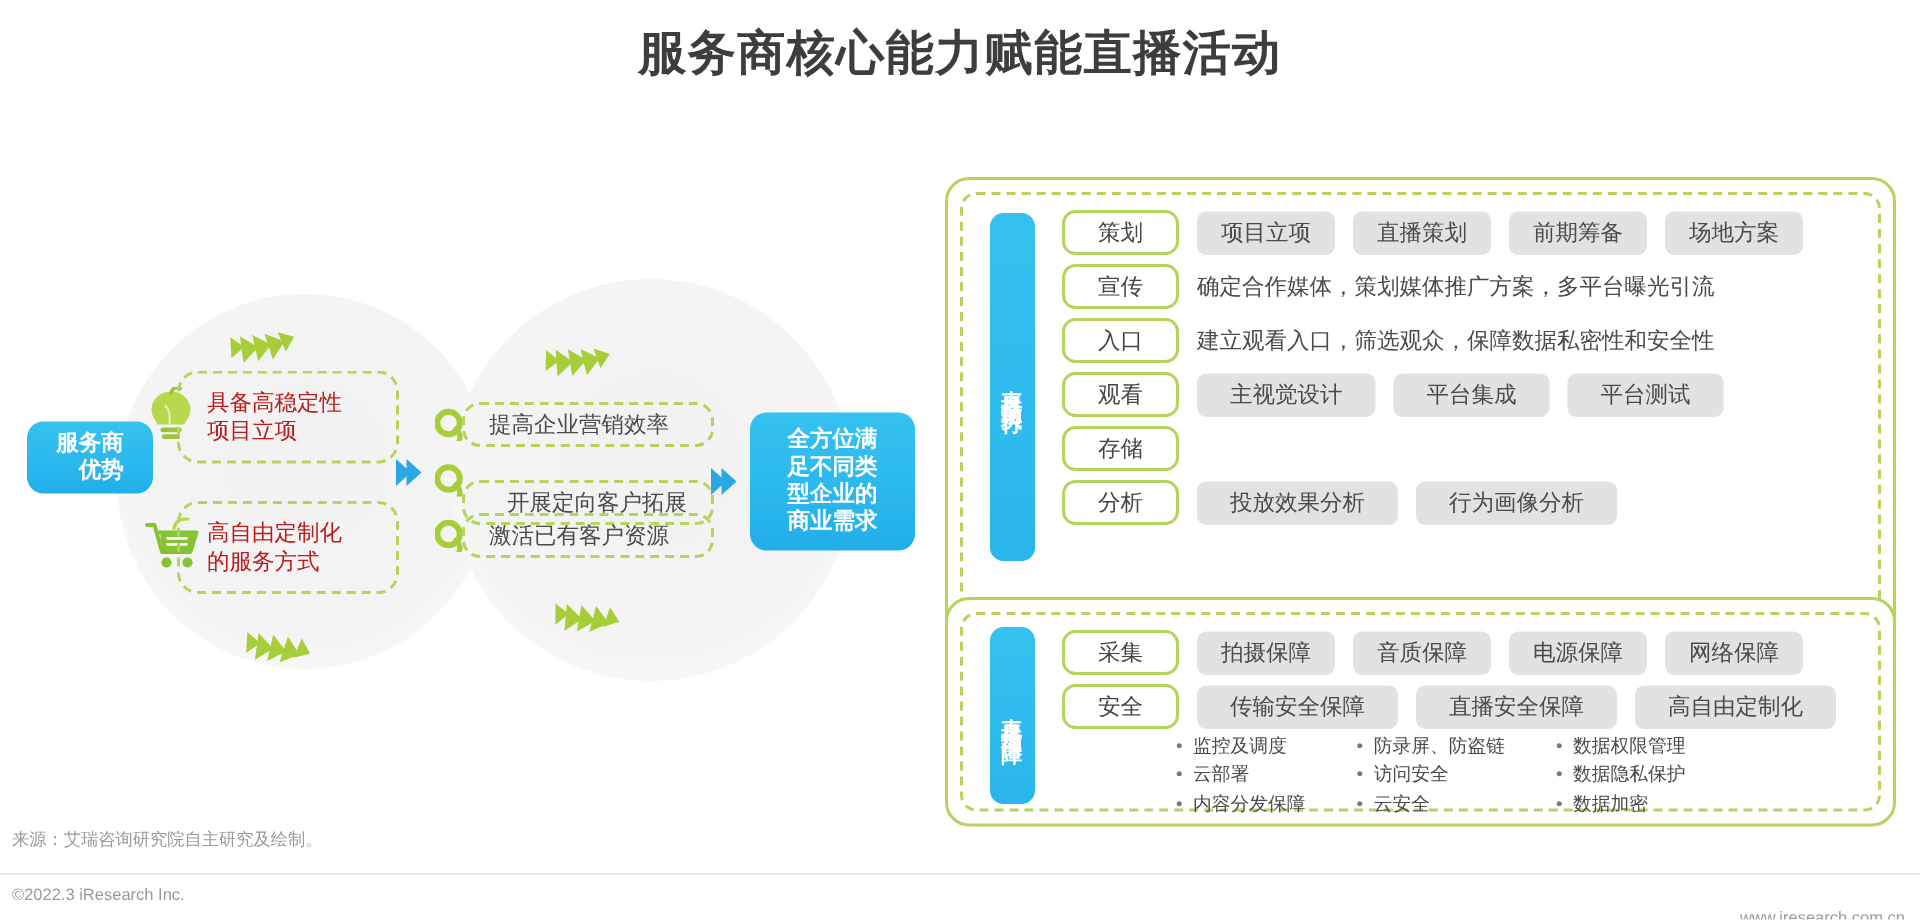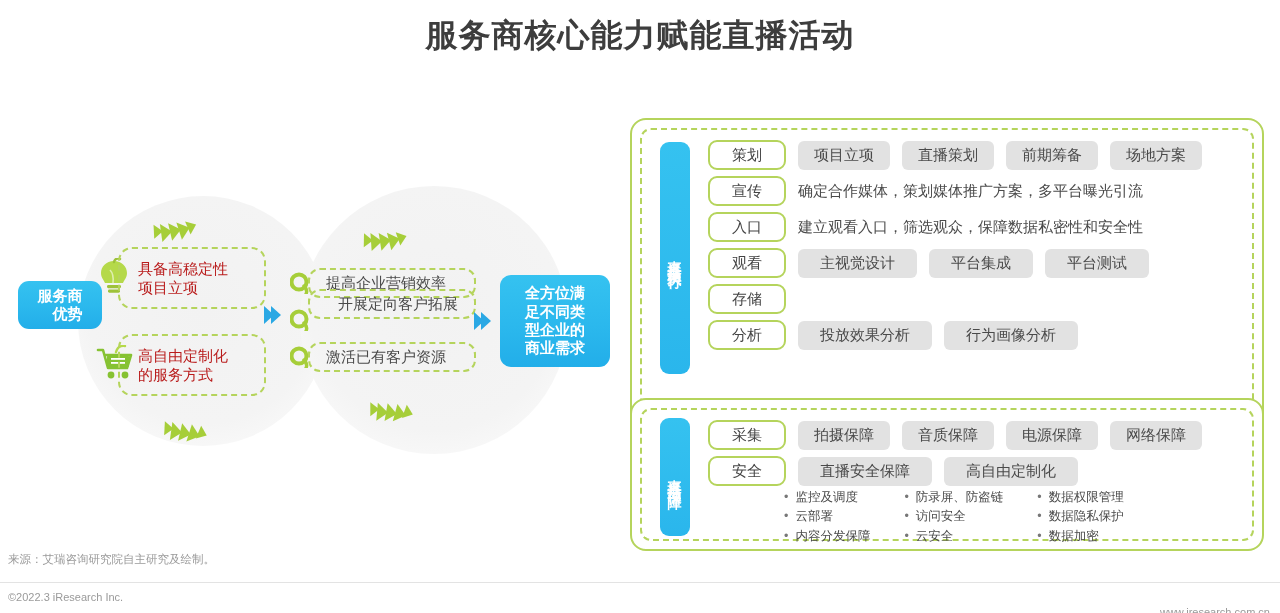--- a/index.html
+++ b/index.html
@@ -106,21 +106,21 @@
     position: absolute;
     border: 2px dashed #b5d45c;
     border-radius: 12px;
     height: 30px;
     display: flex; align-items: center;
     padding-left: 16px;
     font-size: 15px; color: #4a4a4a;
     width: 168px;
   }
   #mid-1 { left: 308px; top: 268px; }
-  #mid-2 { left: 308px; top: 289px; padding-left: 28px; }
+  #mid-2 { left: 308px; top: 320px; padding-left: 28px; }
   #mid-3 { left: 308px; top: 342px; }
 
   .mid-marker { position: absolute; }
   #mark-1 { left: 290px; top: 272px; }
   #mark-2 { left: 290px; top: 309px; }
   #mark-3 { left: 290px; top: 346px; }
 
   
   .blue-arrow { position: absolute; display: flex; }
   .bchev {
@@ -389,20 +389,21 @@
       <div class="row">
         <div class="cat">采集</div>
         <div class="tag">拍摄保障</div>
         <div class="tag">音质保障</div>
         <div class="tag">电源保障</div>
         <div class="tag">网络保障</div>
       </div>
 
       <div class="row">
         <div class="cat">安全</div>
+        <div class="tag w-lg">传输安全保障</div>
         <div class="tag w-lg">直播安全保障</div>
         <div class="tag w-lg">高自由定制化</div>
       </div>
 
     </div>
 
     <div class="bullets-wrap">
       <div class="bcol">
         <div class="bline"><span class="bdot">•</span><span>监控及调度</span></div>
         <div class="bline"><span class="bdot">•</span><span>云部署</span></div>

